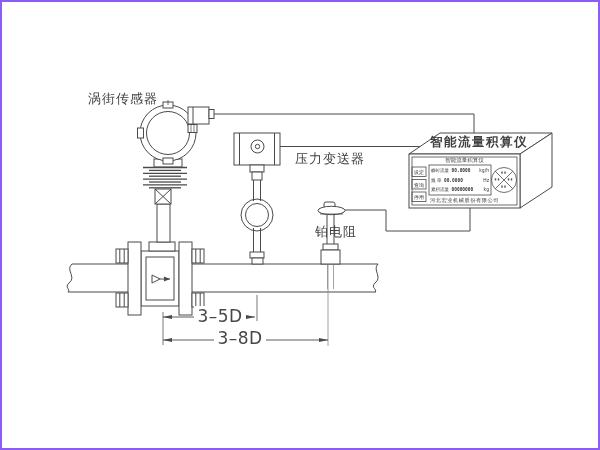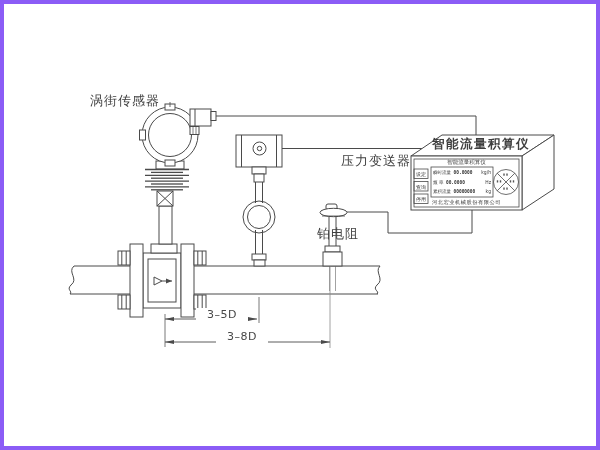--- a/index.html
+++ b/index.html
@@ -1,24 +1,24 @@
 <!DOCTYPE html>
 <html><head>
 <meta charset="utf-8">
 <style>
   html,body { margin:0; padding:0; background:#fff; }
   .stage {
     position:relative; width:600px; height:450px; background:#ffffff;
-    border:4px solid #8b5cf6; box-sizing:border-box; overflow:hidden;
+    border:2px solid #8b5cf6; box-sizing:border-box; overflow:hidden;
     font-family:"DejaVu Sans","Liberation Sans",sans-serif; color:#3d3d3d;
   }
   .stage svg { position:absolute; left:0; top:0; }
   .lbl { position:absolute; white-space:nowrap; color:#3f3f3f; font-weight:500; }
   .lbl-main { font-size:13px; letter-spacing:1px; }
-  .lbl-dim { font-size:11px; color:#474747; background:#fff; padding:0 2px; text-align:center; letter-spacing:0.5px; }
+  .lbl-dim { font-size:17px; color:#474747; background:#fff; padding:0 2px; text-align:center; letter-spacing:0.5px; }
   .lbl-box-top { font-size:12.5px; font-weight:600; letter-spacing:1.5px; text-align:center; }
   .t { position:absolute; transform-origin:0 0; transform:scale(0.5); color:#3a3a3a; white-space:nowrap; }
   .t-center { text-align:center; }
   .btn-t { display:flex; align-items:center; justify-content:center; }
   .drow { display:flex; align-items:baseline; padding:0 4px; box-sizing:border-box; }
   .drow .dv { font-family:"DejaVu Sans Mono","Liberation Mono",monospace; font-weight:bold; margin-left:5px; }
   .drow .du { margin-left:auto; }
 </style>
 </head>
 <body>
@@ -184,21 +184,21 @@
               <rect x="495.8" y="176.3" width="1.4" height="2.2"></rect>
             <rect x="505.8" y="176.3" width="1.4" height="2.2"></rect>
               <rect x="508.8" y="176.3" width="1.4" height="2.2"></rect>
           </g>
         </g>
       </g>
     </g>
   </svg>
 
   <div class="lbl lbl-main" style="left:86px; top:88px;">涡街传感器</div>
-  <div class="lbl lbl-main" style="left:293px; top:148px;margin-left:44px;">压力变送器</div>
+  <div class="lbl lbl-main" style="left:293px; top:148px;">压力变送器</div>
   <div class="lbl lbl-main" style="left:313px; top:185px;margin-top:36px;">铂电阻</div>
 
   <div class="lbl lbl-dim" style="left:192px; top:304px; width:48px;">3–5D</div>
   <div class="lbl lbl-dim" style="left:212px; top:326px; width:48px;">3–8D</div>
 
   <div class="lbl lbl-box-top" style="left:420px; top:132px; width:114px;">智能流量积算仪</div>
 
   <div class="t t-center" style="left:407px; top:154px; width:222px; font-size:11px;">智能流量积算仪</div>
 
   <div class="t btn-t" style="left:410px; top:165px; width:28px; height:19px; font-size:10px;">设定</div>

